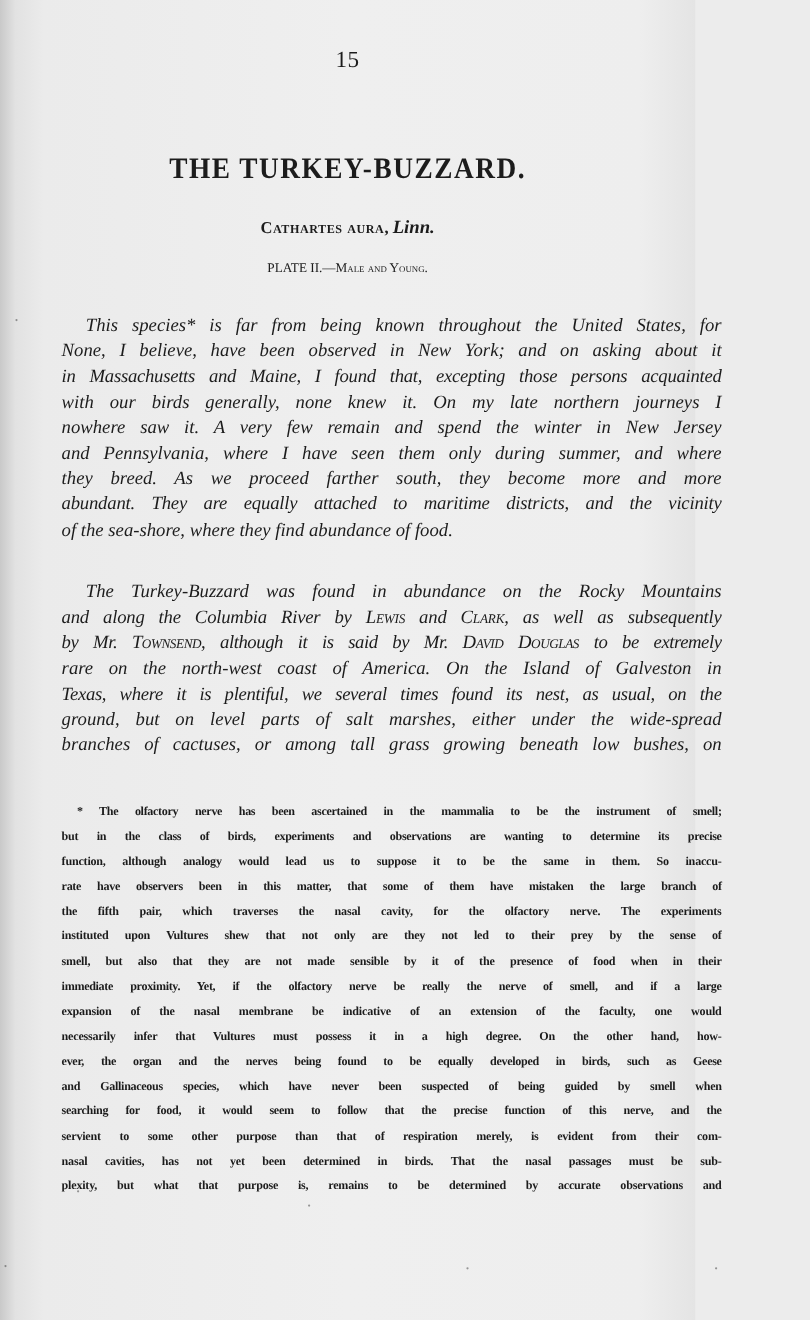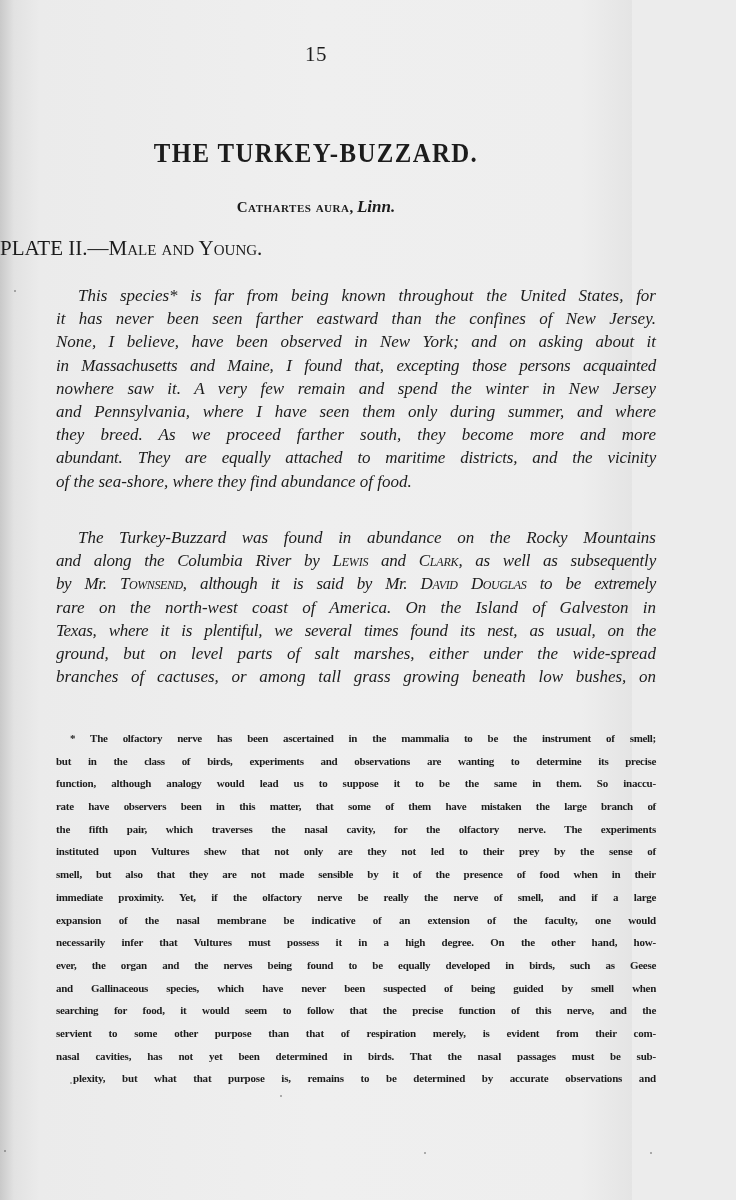--- a/index.html
+++ b/index.html
@@ -55,21 +55,22 @@
     }
     .species .auth {
       font-style: italic;
       font-weight: bold;
       font-size: 17px;
     }
     .plate {
       position: absolute;
       left: 0; right: 0;
       top: 236px;
-      font-size: 21px;
+      text-align: center;
+      font-size: 12px;
     }
     .plate .sc {
       font-variant: small-caps;
     }
     .body-text {
       position: absolute;
       left: 56px;
       width: 600px;
       font-size: 17px;
       line-height: 23.2px;
@@ -136,23 +137,23 @@
   <div class="species">
     <span class="sc">Cathartes aura</span><span>, </span><span class="auth">Linn.</span>
   </div>
 
   <div class="plate">
     <span>PLATE II.</span><span>—</span><span class="sc">Male and Young.</span>
   </div>
 
   <div class="body-text para1">
     <span class="line" style="text-indent: 22px; white-space: nowrap;">This species* is far from being known throughout the United States, for</span>
-    <span class="line" style="white-space: nowrap;">it has never been seen farther eastward than the confines of New Jersey.</span>
     <span class="line" style="white-space: nowrap;">None, I believe, have been observed in New York; and on asking about it</span>
     <span class="line" style="letter-spacing: -0.25px; white-space: nowrap;">in Massachusetts and Maine, I found that, excepting those persons acquainted</span>
+    <span class="line" style="white-space: nowrap;">with our birds generally, none knew it.  On my late northern journeys I</span>
     <span class="line" style="white-space: nowrap;">nowhere saw it.  A very few remain and spend the winter in New Jersey</span>
     <span class="line" style="white-space: nowrap;">and Pennsylvania, where I have seen them only during summer, and where</span>
     <span class="line" style="white-space: nowrap;">they breed.  As we proceed farther south, they become more and more</span>
     <span class="line" style="letter-spacing: -0.2px; white-space: nowrap;">abundant.  They are equally attached to maritime districts, and the vicinity</span>
     <span class="line last" style="white-space: nowrap;">of the sea-shore, where they find abundance of food.</span>
   </div>
 
   <div class="body-text para2">
     <span class="line" style="text-indent: 22px; white-space: nowrap;">The Turkey-Buzzard was found in abundance on the Rocky Mountains</span>
     <span class="line" style="letter-spacing: -0.2px; white-space: nowrap;"><span>and along the Columbia River by </span><span class="sc-name">Lewis</span><span> and </span><span class="sc-name">Clark</span><span>, as well as subsequently</span></span>
@@ -172,16 +173,16 @@
     <span class="line" style="letter-spacing: -0.2px; white-space: nowrap;">instituted upon Vultures shew that not only are they not led to their prey by the sense of</span>
     <span class="line" style="letter-spacing: -0.2px; white-space: nowrap;">smell, but also that they are not made sensible by it of the presence of food when in their</span>
     <span class="line" style="letter-spacing: -0.3px; white-space: nowrap;">immediate proximity.  Yet, if the olfactory nerve be really the nerve of smell, and if a large</span>
     <span class="line" style="letter-spacing: -0.2px; white-space: nowrap;">expansion of the nasal membrane be indicative of an extension of the faculty, one would</span>
     <span class="line" style="letter-spacing: -0.2px; white-space: nowrap;">necessarily infer that Vultures must possess it in a high degree.  On the other hand, how-</span>
     <span class="line" style="letter-spacing: -0.3px; white-space: nowrap;">ever, the organ and the nerves being found to be equally developed in birds, such as Geese</span>
     <span class="line" style="letter-spacing: -0.3px; white-space: nowrap;">and Gallinaceous species, which have never been suspected of being guided by smell when</span>
     <span class="line" style="letter-spacing: -0.3px; white-space: nowrap;">searching for food, it would seem to follow that the precise function of this nerve, and the</span>
     <span class="line" style="letter-spacing: -0.2px; white-space: nowrap;">servient to some other purpose than that of respiration merely, is evident from their com-</span>
     <span class="line" style="letter-spacing: -0.2px; white-space: nowrap;">nasal cavities, has not yet been determined in birds.  That the nasal passages must be sub-</span>
-    <span class="line" style="letter-spacing: -0.2px; white-space: nowrap; margin-left: 17px;">plexity, but what that purpose is, remains to be determined by accurate observations and</span>
+    <span class="line" style="letter-spacing: -0.2px; white-space: nowrap;">plexity, but what that purpose is, remains to be determined by accurate observations and</span>
   </div>
 
 </div>
 
 </body></html>

